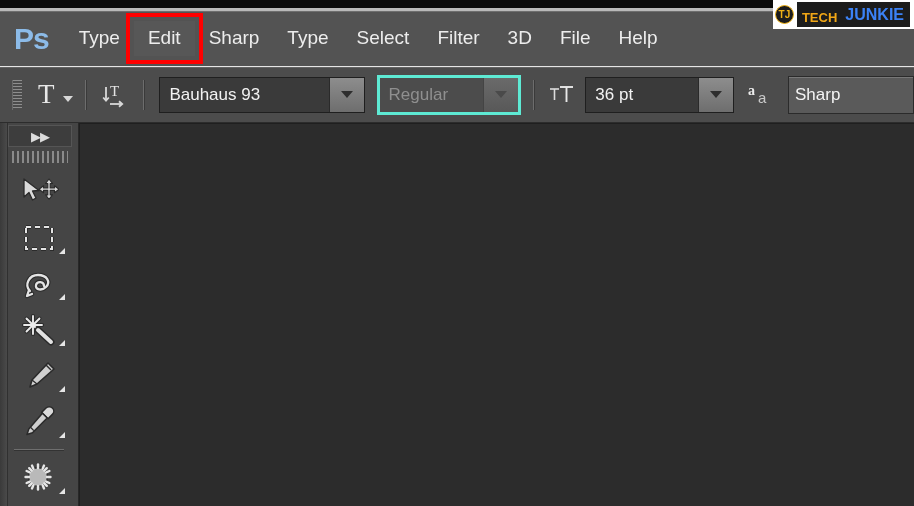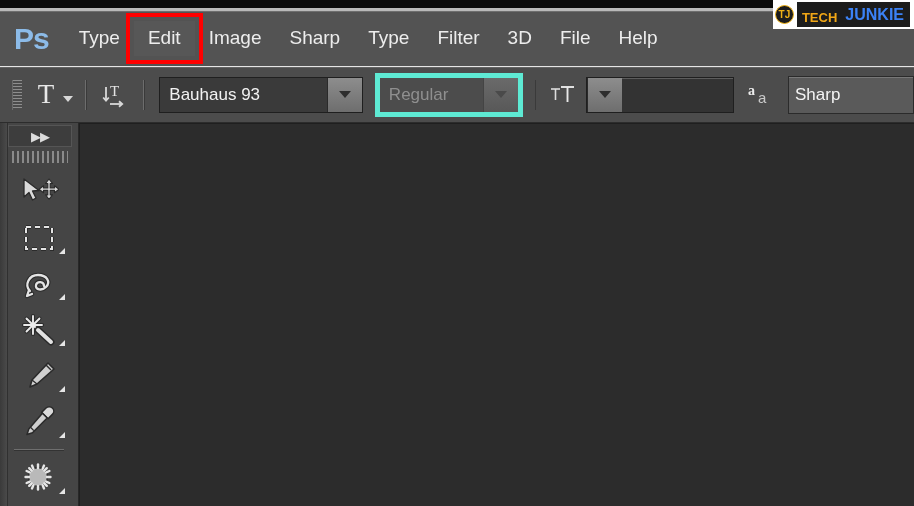--- a/index.html
+++ b/index.html
@@ -108,21 +108,21 @@
     width:34px;
     background:linear-gradient(#8d8d8d,#6e6e6e);
     border-left:1px solid #2a2a2a;
     display:flex;align-items:center;justify-content:center;
   }
   .combo .btn .tri{
     width:0;height:0;
     border-left:6px solid transparent;border-right:6px solid transparent;
     border-top:7px solid #2e2e2e;
   }
-  .combo.disabled{border:5px solid #5eead4;box-shadow:none;background:#a21caf;}
+  .combo.disabled{border:3px solid #5eead4;box-shadow:none;background:#a21caf;}
   .combo.disabled .field{background:#4c4c4c;color:#8f8f8f;}
   .combo.disabled .btn{background:linear-gradient(#6a6a6a,#585858);border-left:1px solid #444;}
   .combo.disabled .btn .tri{border-top-color:#4a4a4a;}
 
   .font-combo{width:205px;margin-left:2px;}
   .font-combo .field{flex:1;}
   .style-combo{width:140px;margin-left:12px;}
   .style-combo .field{flex:1;}
   .size-combo{width:148px;margin-left:8px;}
   .size-combo .field{flex:1;}
@@ -222,23 +222,23 @@
 
 <div id="app">
 
   <div class="topstrip"></div>
   <div class="topstrip-hl"></div>
 
   <div class="menubar">
     <div class="pslogo">Ps</div>
     <div class="menu-item">Type</div>
     <div class="menu-item highlighted">Edit</div>
-    <div class="menu-item">Image</div>
     <div class="menu-item">Sharp</div>
     <div class="menu-item">Type</div>
+    <div class="menu-item">Select</div>
     <div class="menu-item">Filter</div>
     <div class="menu-item">3D</div>
     <div class="menu-item">File</div>
     <div class="menu-item">Help</div>
   </div>
 
   <div class="optionsbar">
 
     <div class="opt-grip"></div>
 
@@ -286,20 +286,21 @@
             <path d="M7.5 9 v11"></path>
         </g>
         <g stroke="#e8e8e8" stroke-width="1.9" fill="none">
           <path d="M13 7 h13"></path>
             <path d="M19.5 7 v15"></path>
         </g>
       </svg>
     </div>
 
     <div class="combo size-combo">
+      <div class="field" title="Size">36 pt</div>
       <div class="btn">
         <div class="tri"></div>
       </div>
     </div>
 
     <div class="opt-icon aa-icon" style="margin-left:14px;">
       <svg width="28" height="28" viewBox="0 0 28 28">
         <text x="0" y="14" font-family="Liberation Serif, serif" font-size="14" font-weight="bold" fill="#ededed">a</text>
         <text x="10" y="22" font-family="Liberation Sans, sans-serif" font-size="15" fill="#c9c9c9">a</text>
       </svg>

